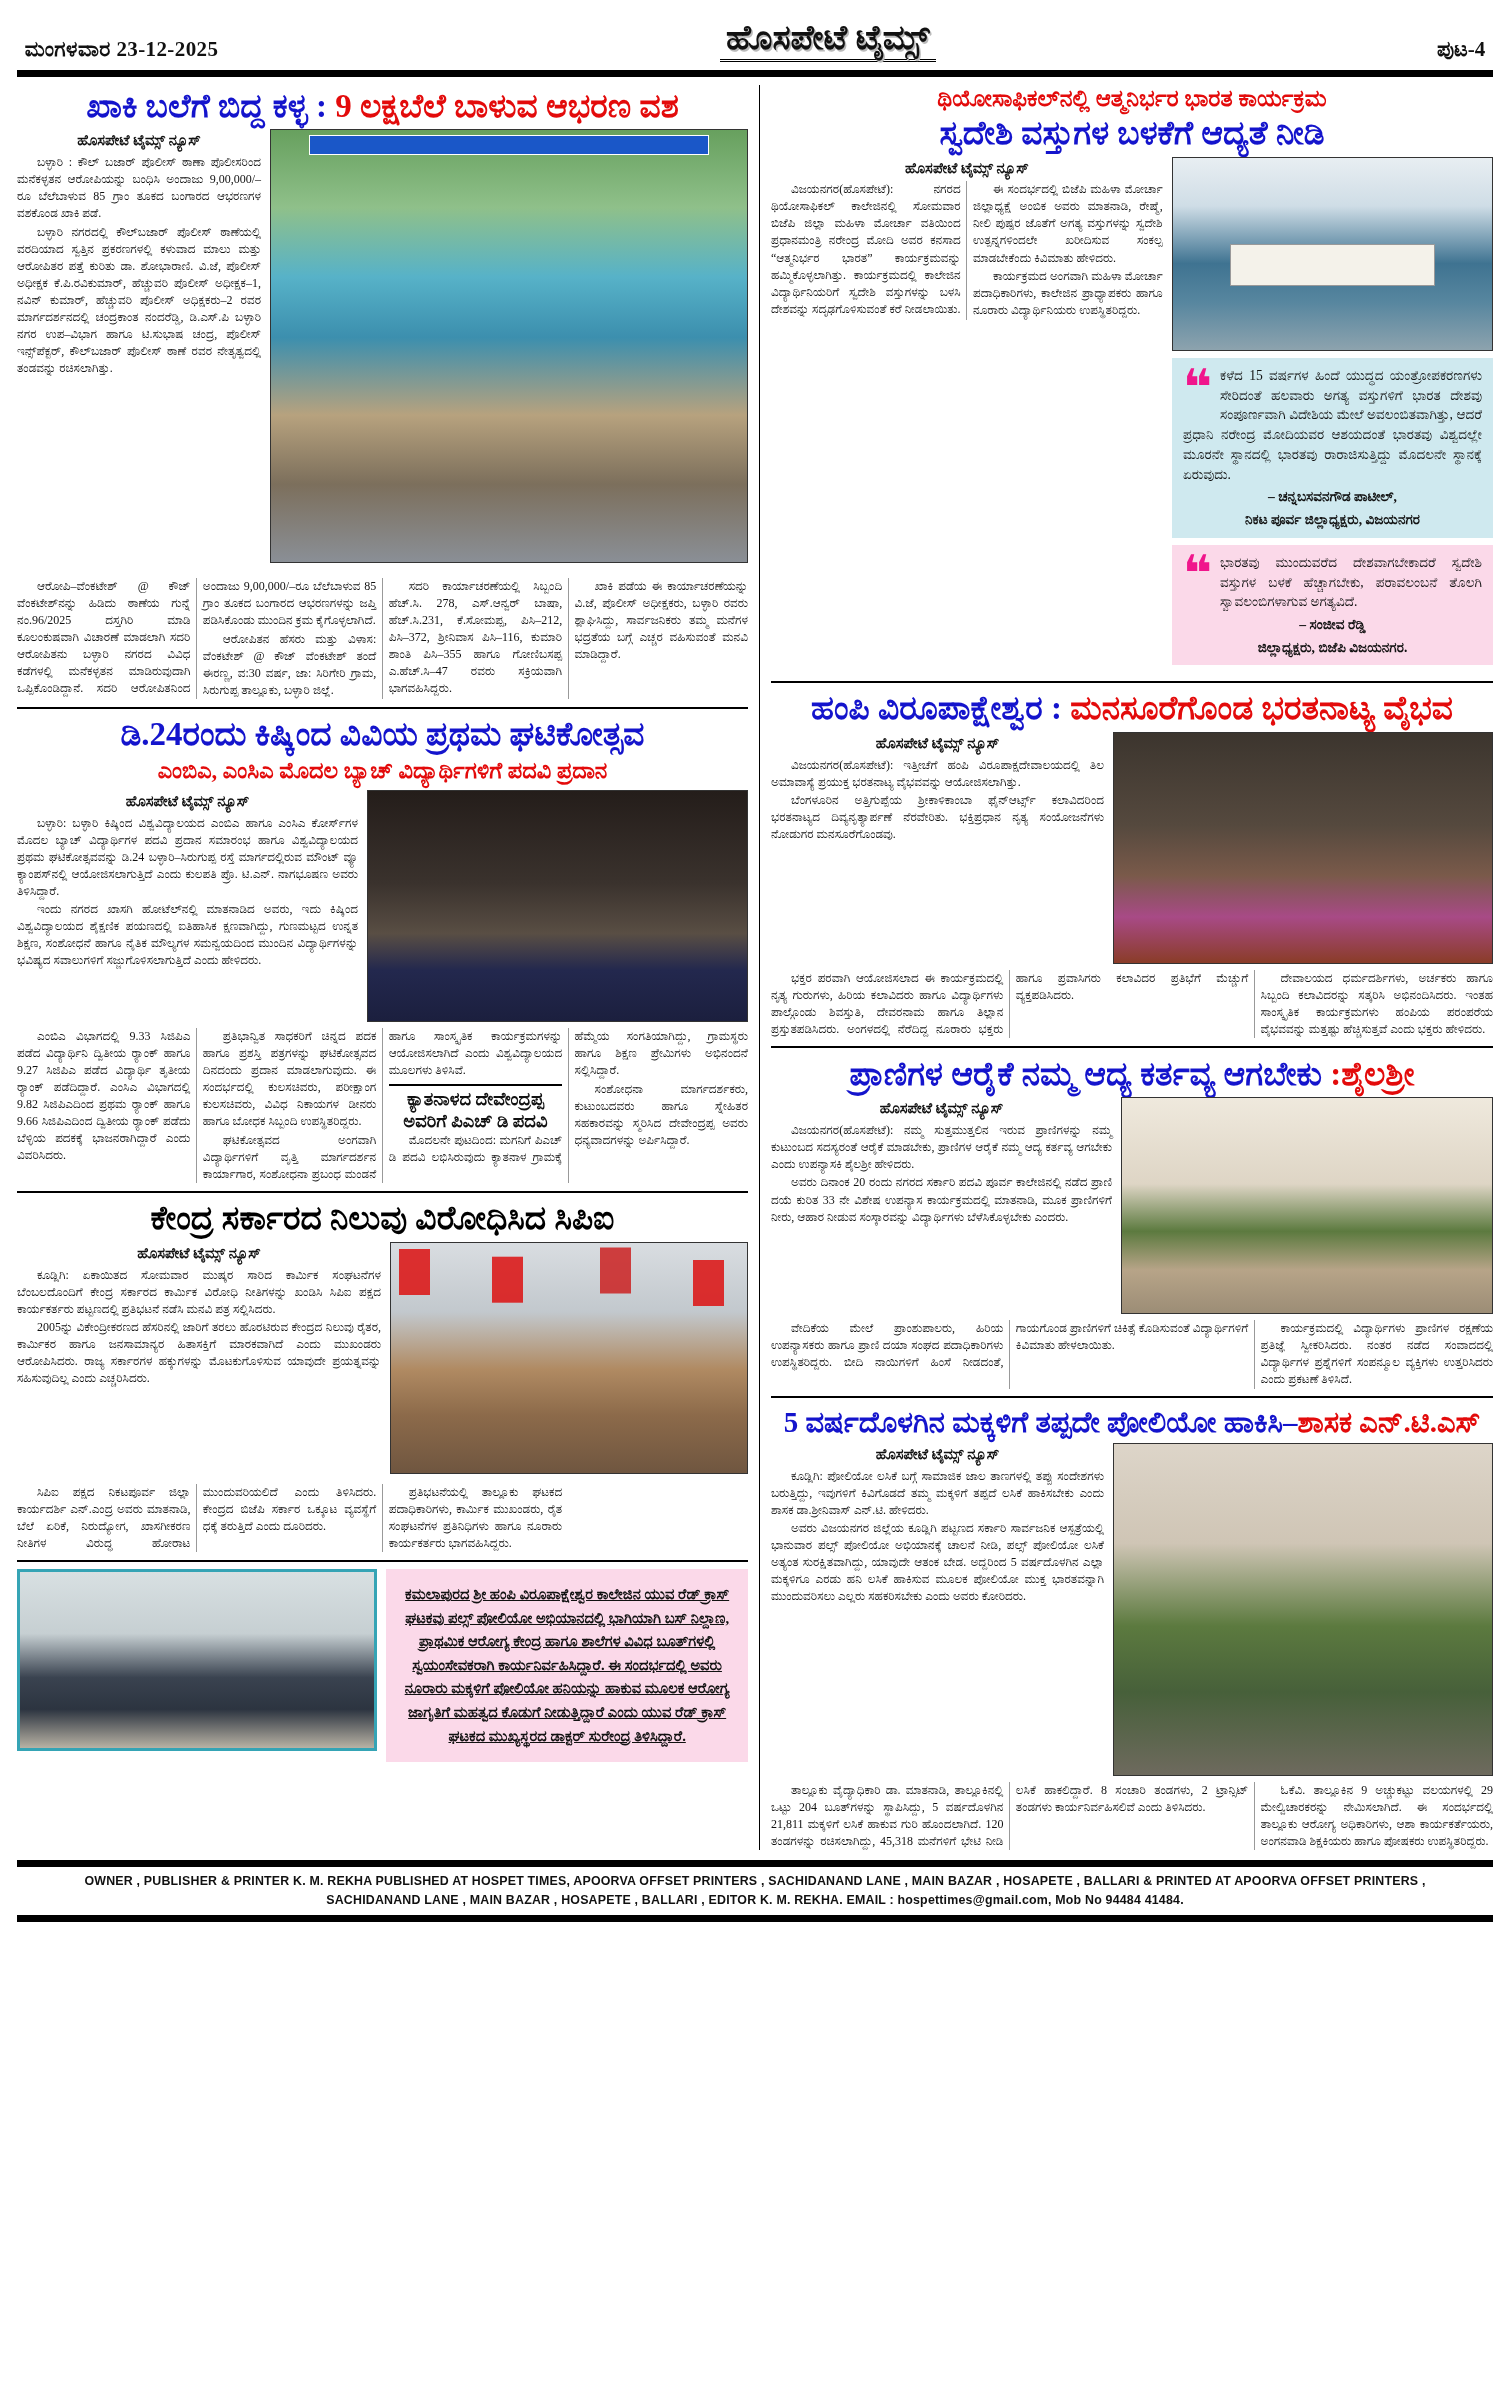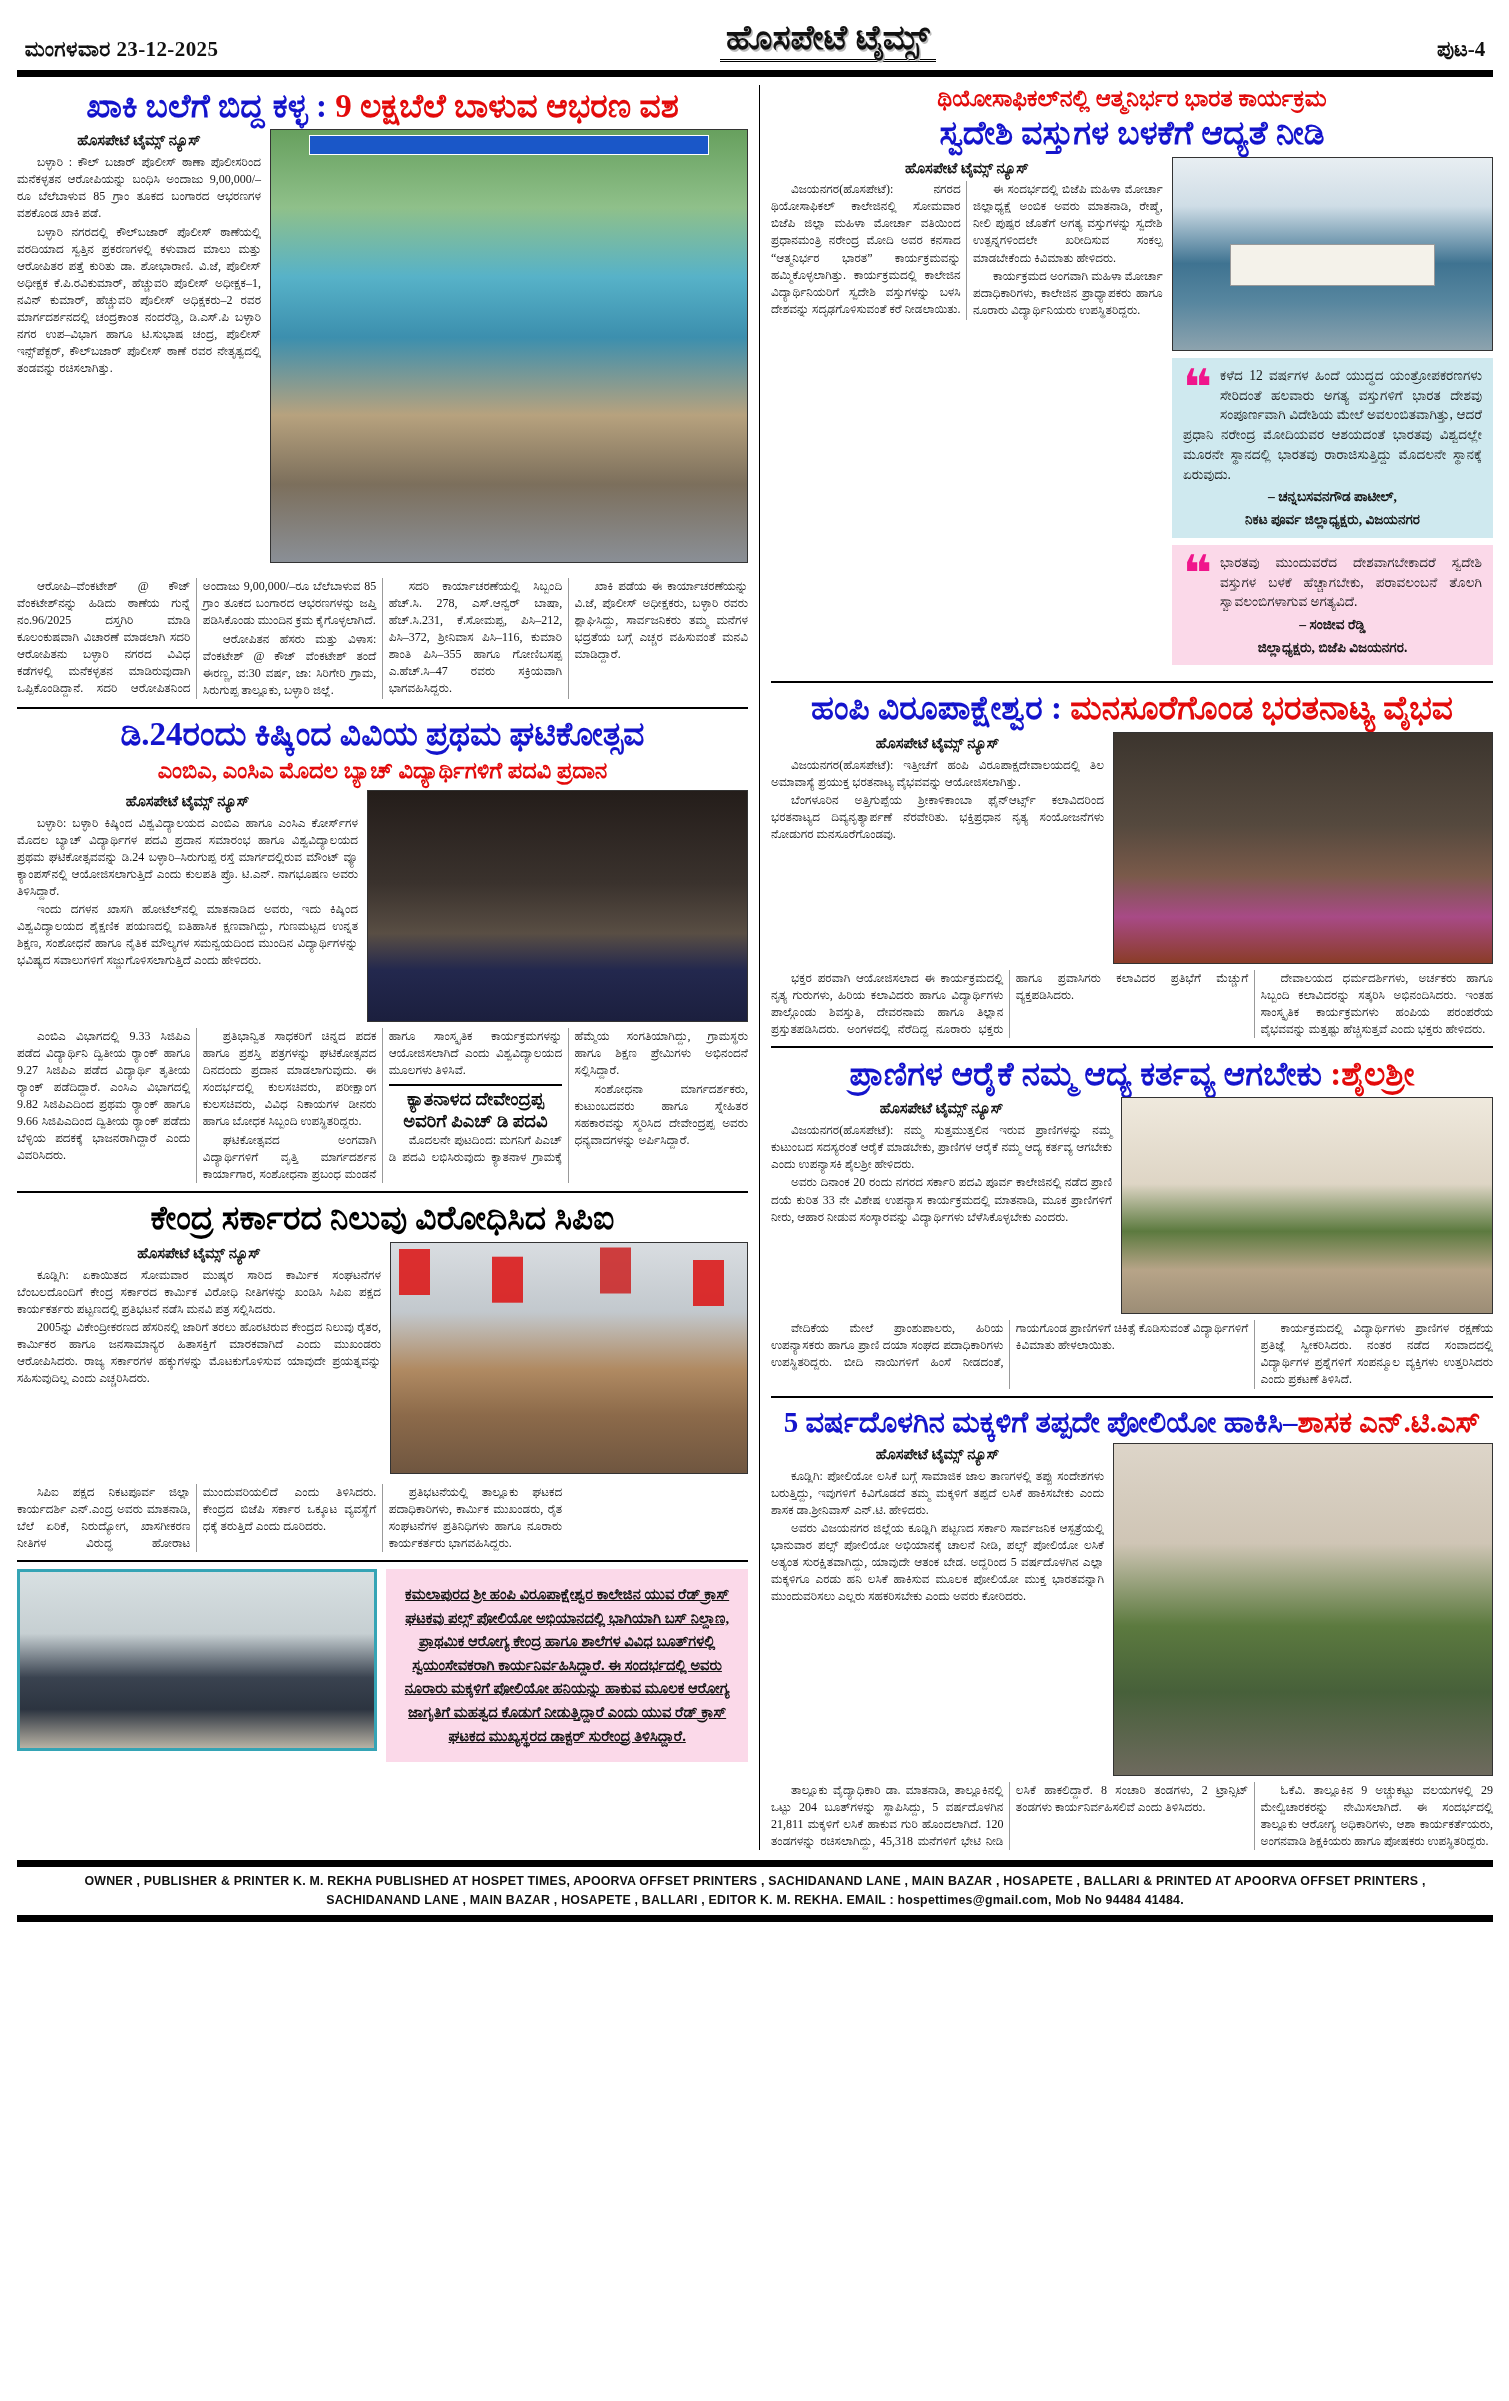--- a/index.html
+++ b/index.html
@@ -114,21 +114,21 @@
       <div class="hr"></div>
 
       <article>
         <h1 class="headline" style="color:#1414cc;">ಡಿ.24ರಂದು ಕಿಷ್ಕಿಂದ ವಿವಿಯ ಪ್ರಥಮ ಘಟಿಕೋತ್ಸವ</h1>
         <div class="subhead">ಎಂಬಿಎ, ಎಂಸಿಎ ಮೊದಲ ಬ್ಯಾಚ್ ವಿದ್ಯಾರ್ಥಿಗಳಿಗೆ ಪದವಿ ಪ್ರದಾನ</div>
         <div class="row">
           <div style="width:341px;">
             <div class="byline">ಹೊಸಪೇಟೆ ಟೈಮ್ಸ್ ನ್ಯೂಸ್</div>
             <div class="body-txt">
               <p>ಬಳ್ಳಾರಿ: ಬಳ್ಳಾರಿ ಕಿಷ್ಕಿಂದ ವಿಶ್ವವಿದ್ಯಾಲಯದ ಎಂಬಿಎ ಹಾಗೂ ಎಂಸಿಎ ಕೋರ್ಸ್‌ಗಳ ಮೊದಲ ಬ್ಯಾಚ್ ವಿದ್ಯಾರ್ಥಿಗಳ ಪದವಿ ಪ್ರದಾನ ಸಮಾರಂಭ ಹಾಗೂ ವಿಶ್ವವಿದ್ಯಾಲಯದ ಪ್ರಥಮ ಘಟಿಕೋತ್ಸವವನ್ನು ಡಿ.24 ಬಳ್ಳಾರಿ–ಸಿರುಗುಪ್ಪ ರಸ್ತೆ ಮಾರ್ಗದಲ್ಲಿರುವ ಮೌಂಟ್ ವ್ಯೂ ಕ್ಯಾಂಪಸ್‌ನಲ್ಲಿ ಆಯೋಜಿಸಲಾಗುತ್ತಿದೆ ಎಂದು ಕುಲಪತಿ ಪ್ರೊ. ಟಿ.ಎನ್. ನಾಗಭೂಷಣ ಅವರು ತಿಳಿಸಿದ್ದಾರೆ.</p>
-              <p>ಇಂದು ದಗಳನ ಖಾಸಗಿ ಹೋಟೆಲ್‌ನಲ್ಲಿ ಮಾತನಾಡಿದ ಅವರು, ಇದು ಕಿಷ್ಕಿಂದ ವಿಶ್ವವಿದ್ಯಾಲಯದ ಶೈಕ್ಷಣಿಕ ಪಯಣದಲ್ಲಿ ಐತಿಹಾಸಿಕ ಕ್ಷಣವಾಗಿದ್ದು, ಗುಣಮಟ್ಟದ ಉನ್ನತ ಶಿಕ್ಷಣ, ಸಂಶೋಧನೆ ಹಾಗೂ ನೈತಿಕ ಮೌಲ್ಯಗಳ ಸಮನ್ವಯದಿಂದ ಮುಂದಿನ ವಿದ್ಯಾರ್ಥಿಗಳನ್ನು ಭವಿಷ್ಯದ ಸವಾಲುಗಳಿಗೆ ಸಜ್ಜುಗೊಳಿಸಲಾಗುತ್ತಿದೆ ಎಂದು ಹೇಳಿದರು.</p>
+              <p>ಇಂದು ನಗರದ ಖಾಸಗಿ ಹೋಟೆಲ್‌ನಲ್ಲಿ ಮಾತನಾಡಿದ ಅವರು, ಇದು ಕಿಷ್ಕಿಂದ ವಿಶ್ವವಿದ್ಯಾಲಯದ ಶೈಕ್ಷಣಿಕ ಪಯಣದಲ್ಲಿ ಐತಿಹಾಸಿಕ ಕ್ಷಣವಾಗಿದ್ದು, ಗುಣಮಟ್ಟದ ಉನ್ನತ ಶಿಕ್ಷಣ, ಸಂಶೋಧನೆ ಹಾಗೂ ನೈತಿಕ ಮೌಲ್ಯಗಳ ಸಮನ್ವಯದಿಂದ ಮುಂದಿನ ವಿದ್ಯಾರ್ಥಿಗಳನ್ನು ಭವಿಷ್ಯದ ಸವಾಲುಗಳಿಗೆ ಸಜ್ಜುಗೊಳಿಸಲಾಗುತ್ತಿದೆ ಎಂದು ಹೇಳಿದರು.</p>
             </div>
           </div>
           <div class="photo ph-convo grow"></div>
         </div>
         <div class="body-txt cols-4" style="margin-top:6.2px;">
           <p>ಎಂಬಿಎ ವಿಭಾಗದಲ್ಲಿ 9.33 ಸಿಜಿಪಿಎ ಪಡೆದ ವಿದ್ಯಾರ್ಥಿನಿ ದ್ವಿತೀಯ ರ‍್ಯಾಂಕ್ ಹಾಗೂ 9.27 ಸಿಜಿಪಿಎ ಪಡೆದ ವಿದ್ಯಾರ್ಥಿ ತೃತೀಯ ರ‍್ಯಾಂಕ್ ಪಡೆದಿದ್ದಾರೆ. ಎಂಸಿಎ ವಿಭಾಗದಲ್ಲಿ 9.82 ಸಿಜಿಪಿಎದಿಂದ ಪ್ರಥಮ ರ‍್ಯಾಂಕ್ ಹಾಗೂ 9.66 ಸಿಜಿಪಿಎದಿಂದ ದ್ವಿತೀಯ ರ‍್ಯಾಂಕ್ ಪಡೆದು ಬೆಳ್ಳಿಯ ಪದಕಕ್ಕೆ ಭಾಜನರಾಗಿದ್ದಾರೆ ಎಂದು ವಿವರಿಸಿದರು.</p>
           <p>ಪ್ರತಿಭಾನ್ವಿತ ಸಾಧಕರಿಗೆ ಚಿನ್ನದ ಪದಕ ಹಾಗೂ ಪ್ರಶಸ್ತಿ ಪತ್ರಗಳನ್ನು ಘಟಿಕೋತ್ಸವದ ದಿನದಂದು ಪ್ರದಾನ ಮಾಡಲಾಗುವುದು. ಈ ಸಂದರ್ಭದಲ್ಲಿ ಕುಲಸಚಿವರು, ಪರೀಕ್ಷಾಂಗ ಕುಲಸಚಿವರು, ವಿವಿಧ ನಿಕಾಯಗಳ ಡೀನರು ಹಾಗೂ ಬೋಧಕ ಸಿಬ್ಬಂದಿ ಉಪಸ್ಥಿತರಿದ್ದರು.</p>
           <p>ಘಟಿಕೋತ್ಸವದ ಅಂಗವಾಗಿ ವಿದ್ಯಾರ್ಥಿಗಳಿಗೆ ವೃತ್ತಿ ಮಾರ್ಗದರ್ಶನ ಕಾರ್ಯಾಗಾರ, ಸಂಶೋಧನಾ ಪ್ರಬಂಧ ಮಂಡನೆ ಹಾಗೂ ಸಾಂಸ್ಕೃತಿಕ ಕಾರ್ಯಕ್ರಮಗಳನ್ನು ಆಯೋಜಿಸಲಾಗಿದೆ ಎಂದು ವಿಶ್ವವಿದ್ಯಾಲಯದ ಮೂಲಗಳು ತಿಳಿಸಿವೆ.</p>
           <div class="inner-subhead">ಕ್ಯಾತನಾಳದ ದೇವೇಂದ್ರಪ್ಪ ಅವರಿಗೆ ಪಿಎಚ್ ಡಿ ಪದವಿ</div>
           <p>ಮೊದಲನೇ ಪುಟದಿಂದ: ಮಗನಿಗೆ ಪಿಎಚ್ ಡಿ ಪದವಿ ಲಭಿಸಿರುವುದು ಕ್ಯಾತನಾಳ ಗ್ರಾಮಕ್ಕೆ ಹೆಮ್ಮೆಯ ಸಂಗತಿಯಾಗಿದ್ದು, ಗ್ರಾಮಸ್ಥರು ಹಾಗೂ ಶಿಕ್ಷಣ ಪ್ರೇಮಿಗಳು ಅಭಿನಂದನೆ ಸಲ್ಲಿಸಿದ್ದಾರೆ.</p>
@@ -180,21 +180,21 @@
               <p>ಈ ಸಂದರ್ಭದಲ್ಲಿ ಬಿಜೆಪಿ ಮಹಿಳಾ ಮೋರ್ಚಾ ಜಿಲ್ಲಾಧ್ಯಕ್ಷೆ ಅಂಬಿಕ ಅವರು ಮಾತನಾಡಿ, ರೇಷ್ಮೆ, ನೀಲಿ ಪುಷ್ಪರ ಜೊತೆಗೆ ಅಗತ್ಯ ವಸ್ತುಗಳನ್ನು ಸ್ವದೇಶಿ ಉತ್ಪನ್ನಗಳಿಂದಲೇ ಖರೀದಿಸುವ ಸಂಕಲ್ಪ ಮಾಡಬೇಕೆಂದು ಕಿವಿಮಾತು ಹೇಳಿದರು.</p>
               <p>ಕಾರ್ಯಕ್ರಮದ ಅಂಗವಾಗಿ ಮಹಿಳಾ ಮೋರ್ಚಾ ಪದಾಧಿಕಾರಿಗಳು, ಕಾಲೇಜಿನ ಪ್ರಾಧ್ಯಾಪಕರು ಹಾಗೂ ನೂರಾರು ವಿದ್ಯಾರ್ಥಿನಿಯರು ಉಪಸ್ಥಿತರಿದ್ದರು.</p>
             </div>
           </div>
           <div style="width:321px;">
             <div class="photo ph-swadeshi">
               <div class="white-banner"></div>
             </div>
             <div class="quote-box blue">
               <span class="quote-mark">❝</span>
-              <span>ಕಳೆದ 12 ವರ್ಷಗಳ ಹಿಂದೆ ಯುದ್ಧದ ಯಂತ್ರೋಪಕರಣಗಳು ಸೇರಿದಂತೆ ಹಲವಾರು ಅಗತ್ಯ ವಸ್ತುಗಳಿಗೆ ಭಾರತ ದೇಶವು ಸಂಪೂರ್ಣವಾಗಿ ವಿದೇಶಿಯ ಮೇಲೆ ಅವಲಂಬಿತವಾಗಿತ್ತು, ಆದರೆ ಪ್ರಧಾನಿ ನರೇಂದ್ರ ಮೋದಿಯವರ ಆಶಯದಂತೆ ಭಾರತವು ವಿಶ್ವದಲ್ಲೇ ಮೂರನೇ ಸ್ಥಾನದಲ್ಲಿ ಭಾರತವು ರಾರಾಜಿಸುತ್ತಿದ್ದು ಮೊದಲನೇ ಸ್ಥಾನಕ್ಕೆ ಏರುವುದು.</span>
+              <span>ಕಳೆದ 15 ವರ್ಷಗಳ ಹಿಂದೆ ಯುದ್ಧದ ಯಂತ್ರೋಪಕರಣಗಳು ಸೇರಿದಂತೆ ಹಲವಾರು ಅಗತ್ಯ ವಸ್ತುಗಳಿಗೆ ಭಾರತ ದೇಶವು ಸಂಪೂರ್ಣವಾಗಿ ವಿದೇಶಿಯ ಮೇಲೆ ಅವಲಂಬಿತವಾಗಿತ್ತು, ಆದರೆ ಪ್ರಧಾನಿ ನರೇಂದ್ರ ಮೋದಿಯವರ ಆಶಯದಂತೆ ಭಾರತವು ವಿಶ್ವದಲ್ಲೇ ಮೂರನೇ ಸ್ಥಾನದಲ್ಲಿ ಭಾರತವು ರಾರಾಜಿಸುತ್ತಿದ್ದು ಮೊದಲನೇ ಸ್ಥಾನಕ್ಕೆ ಏರುವುದು.</span>
               <span class="quote-attrib">– ಚನ್ನಬಸವನಗೌಡ ಪಾಟೀಲ್,</span>
               <span class="quote-attrib">ನಿಕಟ ಪೂರ್ವ ಜಿಲ್ಲಾಧ್ಯಕ್ಷರು, ವಿಜಯನಗರ</span>
             </div>
             <div class="quote-box pink">
               <span class="quote-mark">❝</span>
               <span>ಭಾರತವು ಮುಂದುವರೆದ ದೇಶವಾಗಬೇಕಾದರೆ ಸ್ವದೇಶಿ ವಸ್ತುಗಳ ಬಳಕೆ ಹೆಚ್ಚಾಗಬೇಕು, ಪರಾವಲಂಬನೆ ತೊಲಗಿ ಸ್ವಾವಲಂಬಿಗಳಾಗುವ ಅಗತ್ಯವಿದೆ.</span>
               <span class="quote-attrib">– ಸಂಜೀವ ರೆಡ್ಡಿ</span>
               <span class="quote-attrib">ಜಿಲ್ಲಾಧ್ಯಕ್ಷರು, ಬಿಜೆಪಿ ವಿಜಯನಗರ.</span>
             </div>
           </div>

